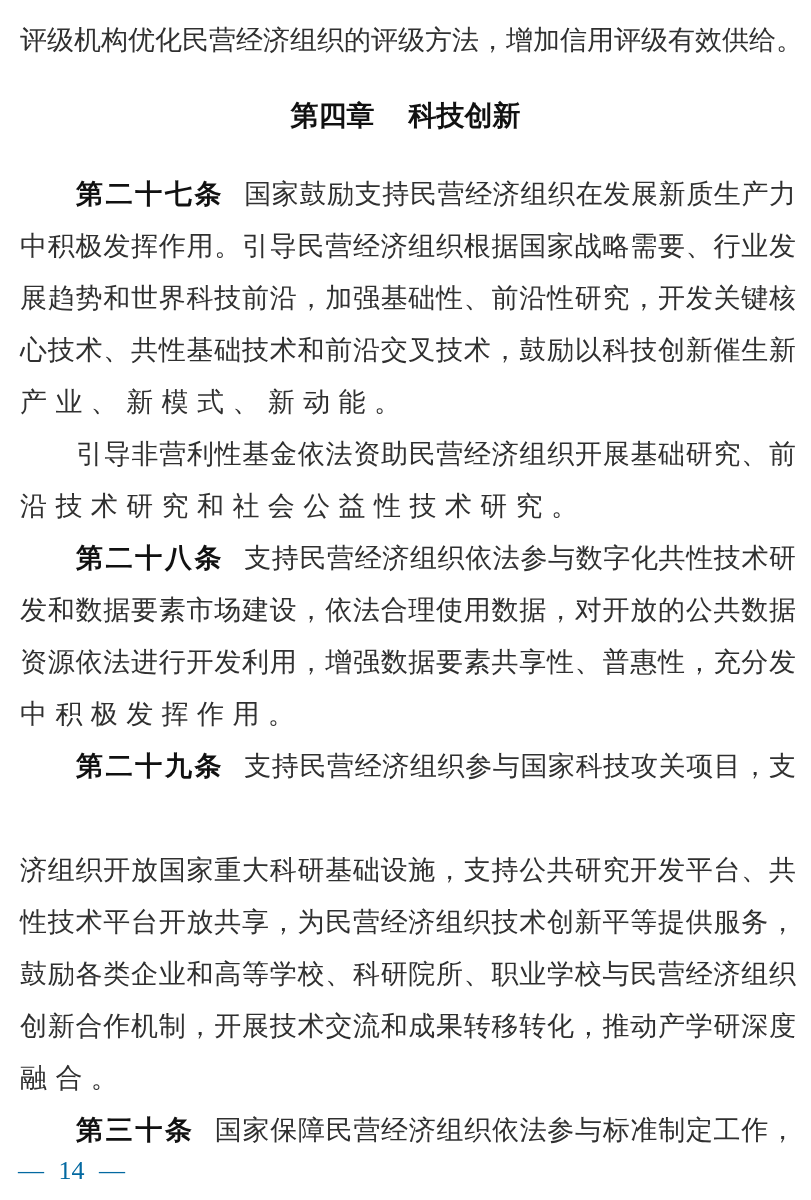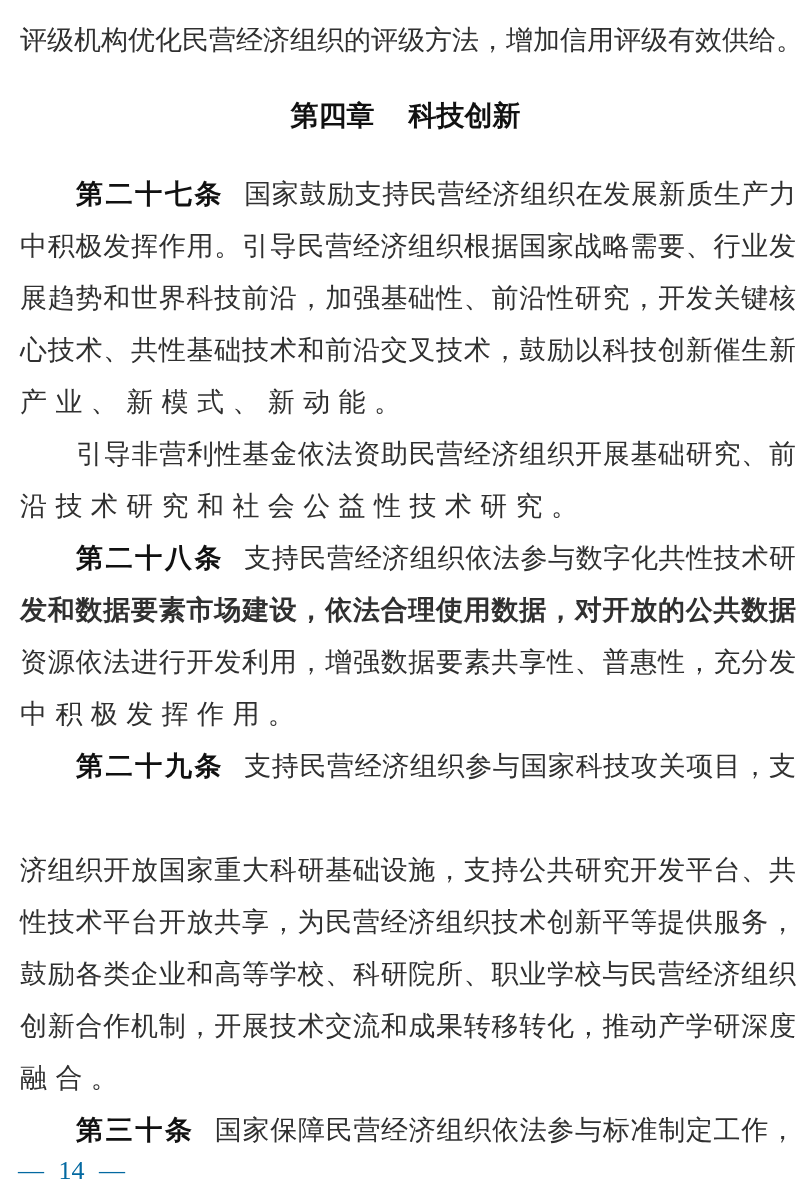--- a/index.html
+++ b/index.html
@@ -95,21 +95,21 @@
   <div class="line justify" style="top:270px;">展趋势和世界科技前沿，加强基础性、前沿性研究，开发关键核</div>
   <div class="line justify" style="top:322px;">心技术、共性基础技术和前沿交叉技术，鼓励以科技创新催生新</div>
   <div class="line" style="top:374px;">产业、新模式、新动能。</div>
 
   <div class="line indent justify" style="top:426px;">引导非营利性基金依法资助民营经济组织开展基础研究、前</div>
   <div class="line" style="top:478px;">沿技术研究和社会公益性技术研究。</div>
 
   <div class="line indent justify" style="top:530px;">
     <span class="article-no">第二十八条</span><span>支持民营经济组织依法参与数字化共性技术研</span>
   </div>
-  <div class="line justify" style="top:582px;font-weight:bold;">发和数据要素市场建设，依法合理使用数据，对开放的公共数据</div>
+  <div class="line justify" style="top:582px;">发和数据要素市场建设，依法合理使用数据，对开放的公共数据</div>
   <div class="line justify" style="top:634px;">资源依法进行开发利用，增强数据要素共享性、普惠性，充分发</div>
   <div class="line" style="top:686px;">中积极发挥作用。</div>
 
   <div class="line indent justify" style="top:738px;">
     <span class="article-no">第二十九条</span><span>支持民营经济组织参与国家科技攻关项目，支</span>
   </div>
   <div class="line justify" style="top:842px;">济组织开放国家重大科研基础设施，支持公共研究开发平台、共</div>
   <div class="line justify" style="top:894px;">性技术平台开放共享，为民营经济组织技术创新平等提供服务，</div>
   <div class="line justify" style="top:946px;">鼓励各类企业和高等学校、科研院所、职业学校与民营经济组织</div>
   <div class="line justify" style="top:998px;">创新合作机制，开展技术交流和成果转移转化，推动产学研深度</div>

